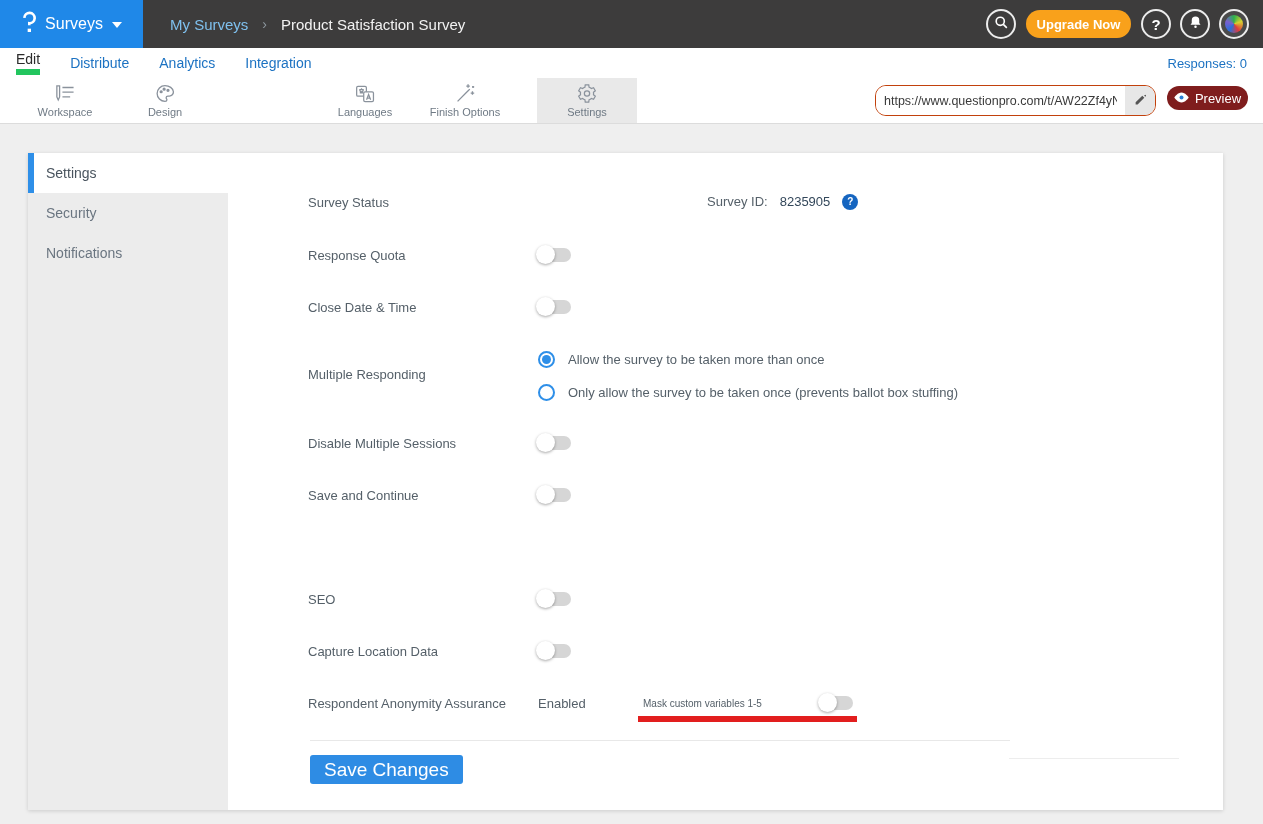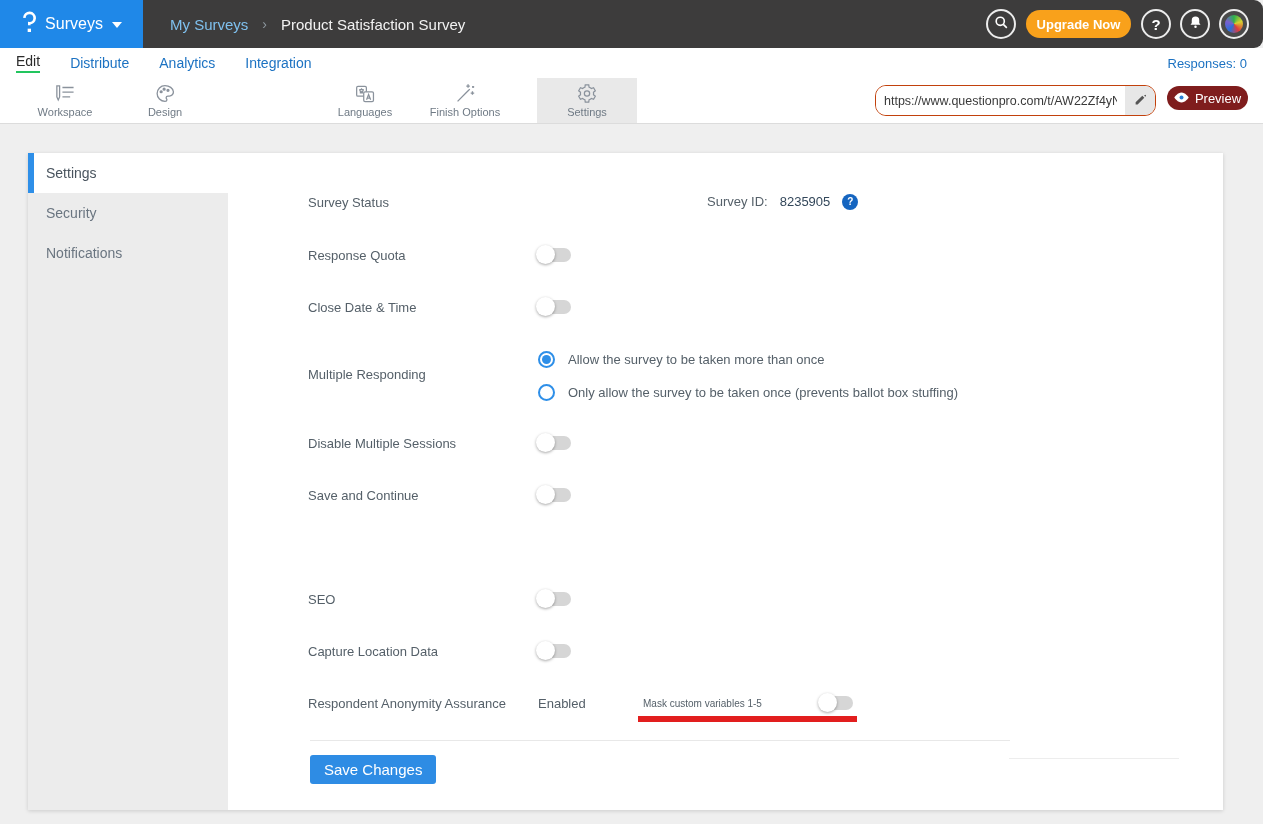--- a/index.html
+++ b/index.html
@@ -1,39 +1,39 @@
 <!DOCTYPE html>
 <html><head>
 <meta charset="utf-8">
 <style>
   * { margin:0; padding:0; box-sizing:border-box; }
   html,body { width:1263px; height:824px; overflow:hidden; }
   body { font-family:"Liberation Sans", sans-serif; background:#efefef; position:relative; color:#4c5760; }
 
   
-  .top-header { position:absolute; left:0; top:0; width:1263px; height:48px; background:#3d3c3c;border-radius:9px; }
+  .top-header { position:absolute; left:0; top:0; width:1263px; height:48px; background:#3d3c3c; }
   .logo-box { position:absolute; left:0; top:0; width:143px; height:48px; background:#1f88e8; display:flex; align-items:center; justify-content:center; gap:9px; cursor:pointer; }
   .logo-box .product { color:#fff; font-size:16px; }
   .caret-down { width:0; height:0; border-left:5px solid transparent; border-right:5px solid transparent; border-top:6px solid #fff; margin-top:2px; }
   .breadcrumb { position:absolute; left:170px; top:0; height:48px; display:flex; align-items:center; gap:14px; font-size:15px; }
   .breadcrumb .parent { color:#7fc0ee; cursor:pointer; }
   .breadcrumb .sep { color:#8d979e; font-size:14px; }
   .breadcrumb .current { color:#f2f2f2; }
   .hdr-circle { position:absolute; top:9px; width:30px; height:30px; border:2px solid #ececec; border-radius:50%; display:flex; align-items:center; justify-content:center; cursor:pointer; color:#fff; }
   .hdr-circle.search { left:986px; }
   .hdr-circle.help  { left:1141px; font-size:15px; font-weight:bold; }
   .hdr-circle.bell  { left:1180px; }
   .hdr-circle.avatar { left:1219px; overflow:hidden; background:#4a4a4a; }
   .avatar-swirl { width:18px; height:18px; border-radius:50%; background:conic-gradient(#2bb24c,#d8d12f,#e23b3b,#2a6fdb,#7a5fd0,#2bb24c); }
   .upgrade-btn { position:absolute; left:1026px; top:10px; width:105px; height:28px; border-radius:14px; background:#f9a11b; border:none; color:#fff; font-size:13px; font-weight:bold; cursor:pointer; font-family:inherit; }
 
   
   .nav-row { position:absolute; left:0; top:48px; width:1263px; height:30px; background:#fff; display:flex; align-items:center; padding-left:16px; gap:30px; }
   .nav-tab { font-size:14px; color:#1c72c2; cursor:pointer; }
-  .nav-tab.active { color:#2b2b2b; border-bottom:2px solid #22c55e; padding-bottom:2px; }
+  .nav-tab.active { color:#2b2b2b; border-bottom:6px solid #22c55e; padding-bottom:2px; }
   .responses { position:absolute; right:16px; top:0; height:30px; display:flex; align-items:center; font-size:13px; color:#1c72c2; }
 
   
   .toolbar { position:absolute; left:0; top:78px; width:1263px; height:46px; background:#fff; border-bottom:1px solid #dcdcdc; }
   .tool-cell { position:absolute; top:0; width:100px; height:45px; display:flex; flex-direction:column; align-items:center; justify-content:center; gap:2px; cursor:pointer; color:#8a929c; }
   .tool-cell.active { background:#e9e9e9; }
   .tool-cell .t-label { font-size:11px; color:#6f7a85; }
   .tool-cell svg { display:block; }
   .url-wrap { position:absolute; left:875px; top:7px; width:281px; height:31px; display:flex; border:1px solid #c2410c; border-radius:11px; overflow:hidden; background:#fff; }
   .url-input { flex:1; border:none; outline:none; font-family:inherit; font-size:12.5px; color:#3a3a3a; padding:0 8px; min-width:0; }
@@ -67,21 +67,21 @@
   .radio { width:17px; height:17px; border:2px solid #2e8fe8; border-radius:50%; position:relative; flex:none; }
   .radio.sel::after { content:""; position:absolute; inset:2px; background:#2e8fe8; border-radius:50%; }
   .opt-label { font-size:13px; color:#556069; }
 
   .anon-enabled { position:absolute; left:510px; top:50%; transform:translateY(-50%); font-size:13px; color:#556069; }
   .anon-mask { position:absolute; left:615px; top:50%; transform:translateY(-50%); font-size:10px; color:#556069; }
   .anon-toggle { left:792px; }
   .red-underline { position:absolute; left:610px; top:563px; width:219px; height:6px; background:#e21e1e; }
   .divider { position:absolute; left:282px; top:587px; width:700px; height:1px; background:#e8e8e8; }
   .divider2 { position:absolute; left:981px; top:605px; width:170px; height:1px; background:#ededed; }
-  .save-btn { position:absolute; left:282px; top:602px; height:29px; padding:0 14px; background:#2e8ce4; border:none; border-radius:3px; color:#fff; font-size:15px; cursor:pointer; font-family:inherit; }
+  .save-btn { position:absolute; left:282px; top:602px; height:29px; padding:0 14px; background:#2e8ce4; border:none; border-radius:3px; color:#fff; font-size:19px; cursor:pointer; font-family:inherit; }
 </style>
 </head>
 <body>
 
 <div class="top-header">
   <div class="logo-box">
     <span>
       <svg width="15" height="24" viewBox="0 0 18 27">
         <path d="M4 8.5 A6.2 6.2 0 1 1 10 15 L10 17.5" stroke="#fff" stroke-width="3.2" fill="none"></path>
         <rect x="8" y="21.5" width="4" height="4" fill="#fff"></rect>

